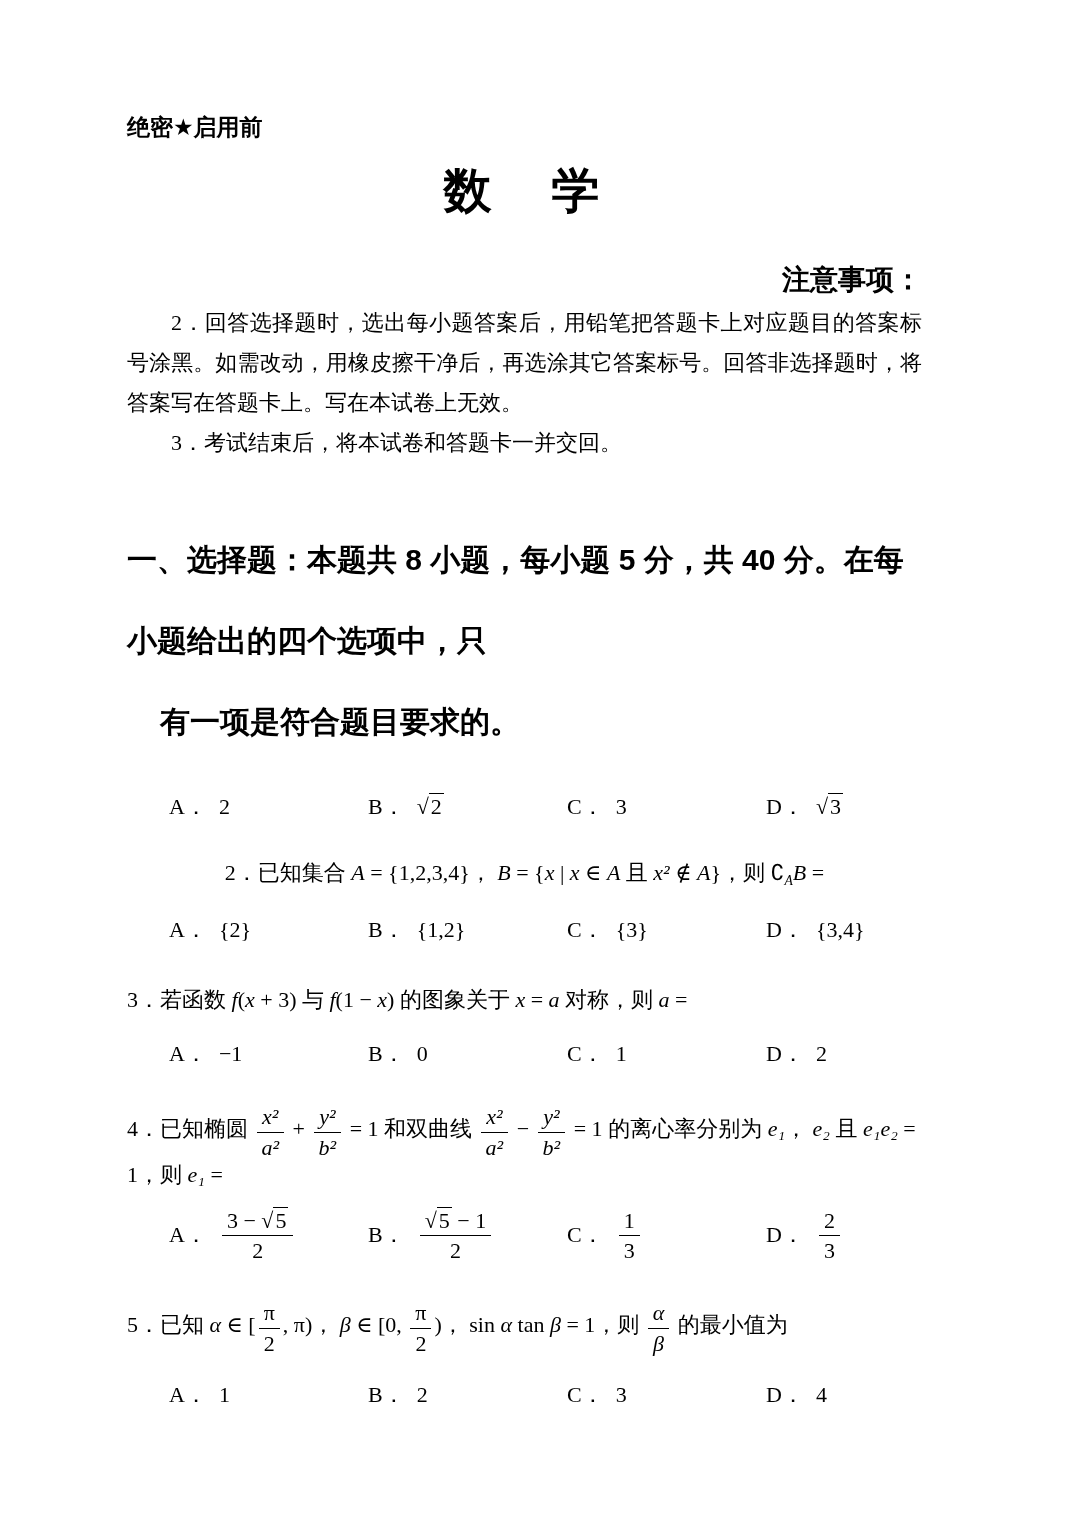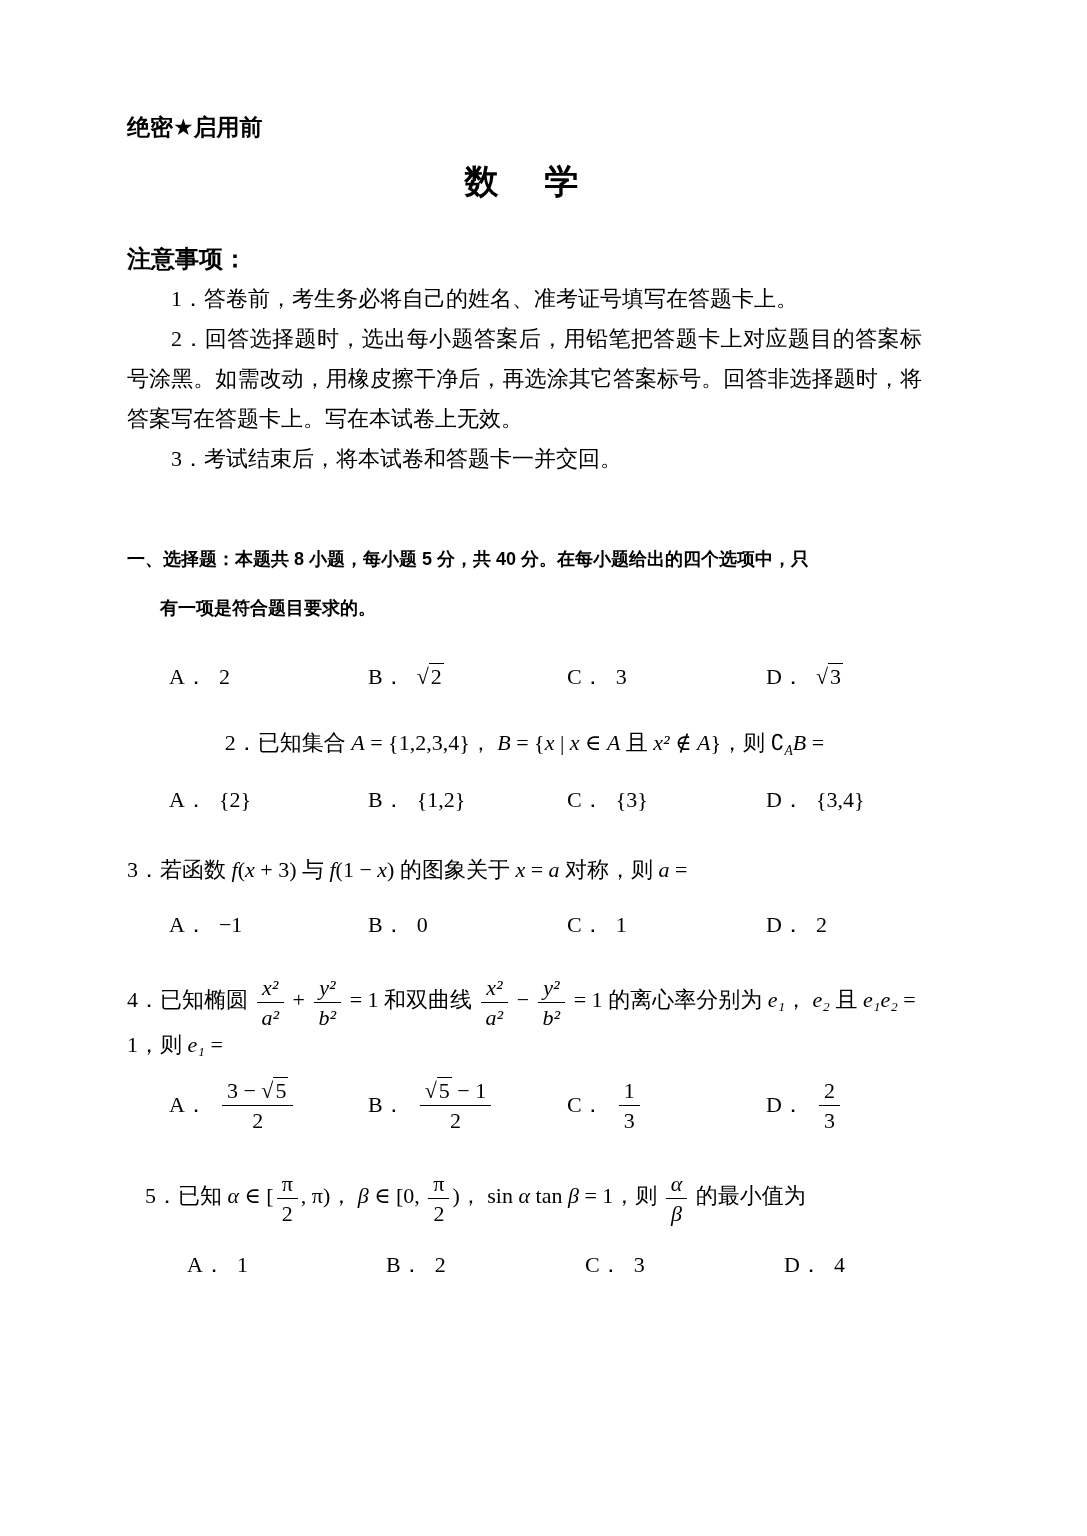--- a/index.html
+++ b/index.html
@@ -14,49 +14,49 @@
 
   .security {
     font-family: "Liberation Sans", "DejaVu Sans", sans-serif;
     font-weight: bold; font-size: 23px;
   }
   .title {
     text-align: center; font-size: 31px; margin-top: 20px;
     letter-spacing: 1px;
   }
   .subject {
-    text-align: center; font-size: 34px; font-weight: bold;
+    text-align: center; font-size: 48px; font-weight: bold;
     margin-top: 16px; letter-spacing: 6px;
   }
 
   .notice { margin-top: 38px; }
   .notice-h {
     font-family: "Liberation Sans", "DejaVu Sans", sans-serif;
-    font-weight: bold; font-size: 24px; margin-bottom: 4px;
+    font-weight: bold; font-size: 28px; margin-bottom: 4px; text-align: right;
   }
   .notice p {
     margin: 0; font-size: 22px; line-height: 1.82;
     text-indent: 2em; text-align: justify;
   }
 
   .section-h {
     margin-top: 56px;
     font-family: "Liberation Sans", "DejaVu Sans", sans-serif;
-    font-weight: bold; font-size: 18px; line-height: 2.7;
+    font-weight: bold; font-size: 30px; line-height: 2.7;
   }
   .section-h .sh1 { display: block; }
   .section-h .sh2 { display: block; padding-left: 33px; }
 
   .q { font-size: 22px; }
   .q .stem { line-height: 1.4; }
   .q1 { margin-top: 30px; }
   .q2 { margin-top: 36px; text-align: center; }
   .q3 { margin-top: 40px; }
   .q4 { margin-top: 34px; }
-  .q5 { margin-top: 36px; margin-left: 18px; }
+  .q5 { margin-top: 36px; }
 
   .it { font-style: italic; }
   .oline { border-top: 1.6px solid #000; padding-top: 1px; }
 
   .opts { display: flex; margin-top: 24px; padding-left: 42px; align-items: center; }
   .opts-tall { margin-top: 16px; }
   .opt { width: 199px; display: inline-flex; align-items: center; }
   .opt:last-child { width: auto; }
   .olabel { margin-right: 12px; }
 
@@ -76,21 +76,20 @@
 </head>
 <body>
 
 <div class="page">
 
   <div class="security">绝密★启用前</div>
   <div class="subject">数　学</div>
 
   <div class="notice">
     <div class="notice-h">注意事项：</div>
-    <p>1．答卷前，考生务必将自己的姓名、准考证号填写在答题卡上。</p>
     <p>2．回答选择题时，选出每小题答案后，用铅笔把答题卡上对应题目的答案标号涂黑。如需改动，用橡皮擦干净后，再选涂其它答案标号。回答非选择题时，将答案写在答题卡上。写在本试卷上无效。</p>
     <p>3．考试结束后，将本试卷和答题卡一并交回。</p>
   </div>
 
   <div class="section-h">
     <span class="sh1">一、选择题：本题共 8 小题，每小题 5 分，共 40 分。在每小题给出的四个选项中，只</span>
     <span class="sh2">有一项是符合题目要求的。</span>
   </div>
 
   <div class="q q1">

